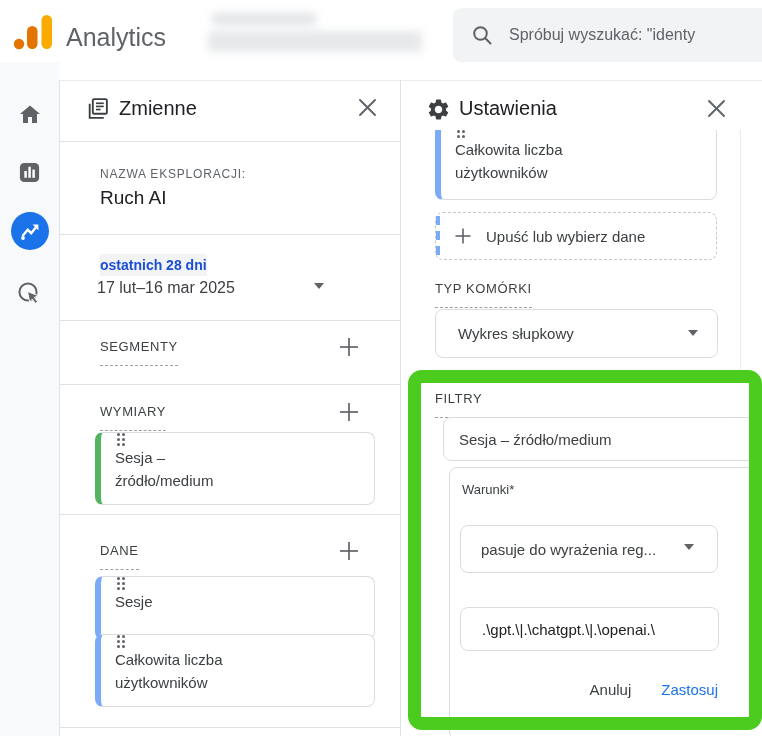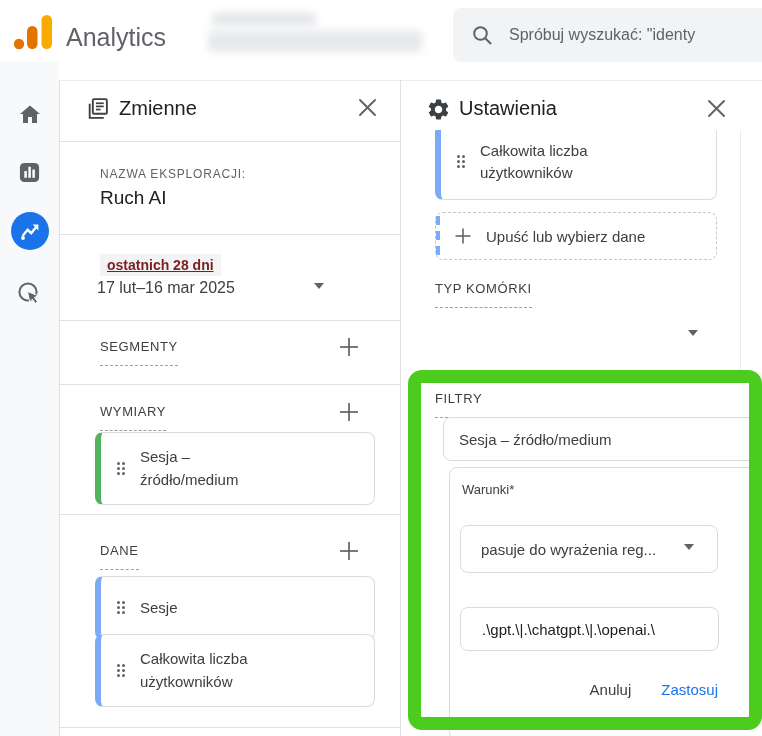--- a/index.html
+++ b/index.html
@@ -37,32 +37,32 @@
   #vp-close{left:358px;top:98px;}
   .h1{left:60px;top:141px;width:340px;}
   .h2{left:60px;top:234px;width:340px;}
   .h3{left:60px;top:320px;width:340px;}
   .h4{left:60px;top:384px;width:340px;}
   .h5{left:60px;top:514px;width:340px;}
   .h6{left:60px;top:727px;width:340px;}
   #name-label{left:100px;top:167px;font-size:12px;font-weight:500;color:#5f6368;letter-spacing:.8px;}
   #name-value{left:100px;top:187px;font-size:19px;color:#202124;}
   #date-block{left:100px;top:254px;cursor:pointer;}
-  #date-preset{display:inline-block;background:#f1f3f4;padding:3px 7px;font-size:14px;font-weight:700;color:#7f1d1d;text-decoration:underline;}
+  #date-preset{display:inline-block;background:#f1f3f4;padding:3px 0;font-size:14px;font-weight:700;color:#1d4ed8;}
   #date-range{margin-top:3px;margin-left:-3px;font-size:16px;color:#3c4043;}
   .caret{position:absolute;width:0;height:0;border-left:5px solid transparent;border-right:5px solid transparent;border-top:6px solid #5f6368;}
   #caret-date{left:314px;top:283px;}
   .sec{position:absolute;font-size:13px;font-weight:400;color:#3c4043;letter-spacing:.6px;
        border-bottom:1px dashed #9aa0a6;padding-bottom:11px;}
   #sec-seg{left:100px;top:339px;} #sec-wym{left:100px;top:404px;} #sec-dane{left:100px;top:543px;}
   .plus{position:absolute;cursor:pointer;}
   #plus-seg{left:337px;top:335px;} #plus-wym{left:337px;top:400px;} #plus-dane{left:337px;top:539px;}
 
   .chip{position:absolute;background:#fff;border:1px solid #dadce0;border-radius:8px;box-sizing:border-box;
-        display:flex;align-items:center;font-size:15px;color:#3c4043;line-height:1.5;cursor:grab;}
+        display:flex;align-items:flex-start;font-size:15px;color:#3c4043;line-height:1.5;cursor:grab;flex-direction:column;}
   .chip.green{border-left:6px solid #53b35f;}
   .chip.blue{border-left:6px solid #7baaf7;}
   .dots{display:grid;grid-template-columns:4px 4px;grid-auto-rows:4px;gap:1px;width:9px;margin-left:16px;flex:none;cursor:grab;}
   .dots i{width:3px;height:3px;border-radius:50%;background:#5f6368;}
   .chip .lbl{margin-left:14px;}
   #chip-dim{left:95px;top:432px;width:280px;height:73px;}
   #chip-dim .lbl{max-width:130px;}
   #chip-m1{left:95px;top:576px;width:280px;height:64px;}
   #chip-m2{left:95px;top:634px;width:280px;height:73px;}
   #chip-m2 .lbl{max-width:152px;}
@@ -289,20 +289,23 @@
   <div class="abs" id="dropzone">
     <span class="blue-dash"></span>
     <svg width="20" height="20" viewBox="0 0 24 24">
       <line x1="12" y1="3" x2="12" y2="21" stroke="#5f6368" stroke-width="1.9"></line>
       <line x1="3" y1="12" x2="21" y2="12" stroke="#5f6368" stroke-width="1.9"></line>
     </svg>
     <span class="dz-label">Upuść lub wybierz dane</span>
   </div>
 
   <div class="sec" id="sec-celltype">TYP KOMÓRKI</div>
+  <div class="abs" id="cell-select">
+    <span>Wykres słupkowy</span>
+  </div>
   <div class="caret" id="caret-cell"></div>
 
   <div class="sec" id="sec-filtry">FILTRY</div>
   <div class="abs" id="filter-head">
     <span>Sesja – źródło/medium</span>
   </div>
 
   <div class="abs" id="filter-body">
     <span id="cond-label">Warunki*</span>
     <div id="cond-select">

